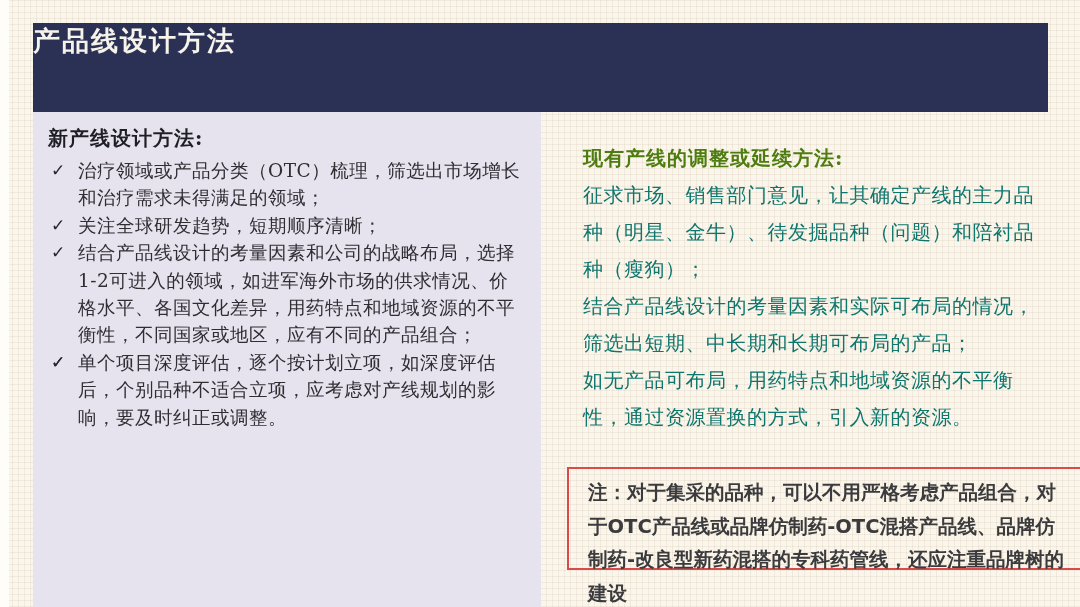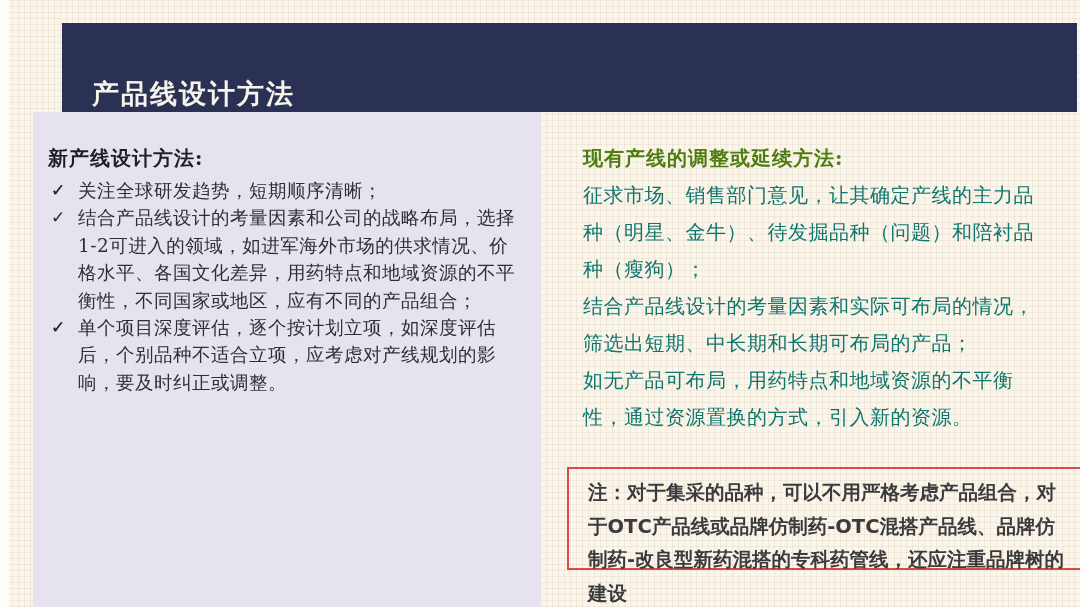--- a/index.html
+++ b/index.html
@@ -14,37 +14,35 @@
     background-size:6px 6px;
     color:#2e2e33;
   }
   .left-white-strip {
     position:absolute; left:0; top:0; width:9px; height:607px;
     background:#fffdf8;
   }
   .header-bar {
     position:absolute; left:33px; top:23px; width:1015px; height:89px;
     background:#2b3154;
-    display:flex; align-items:flex-end;
-    padding-left:30px;
-    margin-left:29px;
+    display:flex; align-items:flex-start;
   }
   .header-title {
     font-family:"DejaVu Sans", sans-serif;
     font-weight:bold; font-size:27px; color:#f6f3ea;
     letter-spacing:2px;
   }
   .left-panel {
     position:absolute; left:33px; top:112px; width:508px; height:495px;
     background:#e7e3ee;
     padding:12px 14px 10px 15px;
   }
   .left-heading {
     font-weight:bold; font-size:20px; line-height:28px;
-    letter-spacing:1px; color:#1e1e26;margin-top:20px;
+    letter-spacing:1px; color:#1e1e26;
   }
   .bullet-list { list-style:none; margin-top:5px; }
   .bullet-item {
     position:relative; padding-left:30px;
     font-size:18.5px; line-height:27.4px; letter-spacing:0.5px;
     color:#2e2e33;
   }
   .check { position:absolute; left:3px; top:0; font-family:"DejaVu Sans", sans-serif; font-size:17px; color:#27272e; }
   .right-column {
     position:absolute; left:583px; top:140px; width:470px;
@@ -72,20 +70,21 @@
 
 <div class="header-bar">
   <div class="header-title">产品线设计方法</div>
 </div>
 
 <div class="left-panel">
   <div class="left-heading">新产线设计方法:</div>
   <ul class="bullet-list">
     <li class="bullet-item">
       <span class="check">✓</span>
+      <span>治疗领域或产品分类（OTC）梳理，筛选出市场增长和治疗需求未得满足的领域；</span>
     </li>
     <li class="bullet-item">
       <span class="check">✓</span>
       <span>关注全球研发趋势，短期顺序清晰；</span>
     </li>
     <li class="bullet-item">
       <span class="check">✓</span>
       <span>结合产品线设计的考量因素和公司的战略布局，选择1-2可进入的领域，如进军海外市场的供求情况、价格水平、各国文化差异，用药特点和地域资源的不平衡性，不同国家或地区，应有不同的产品组合；</span>
     </li>
     <li class="bullet-item">

